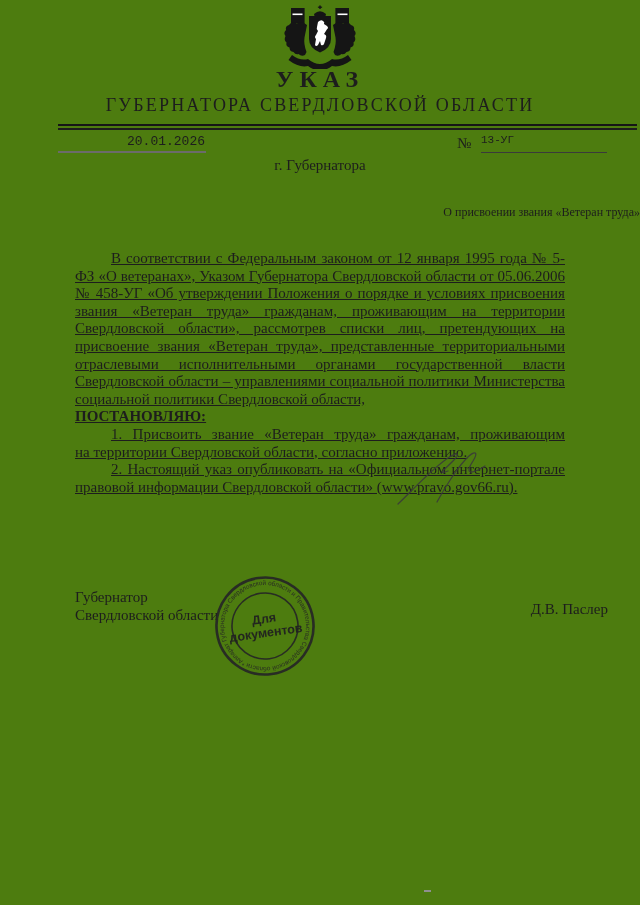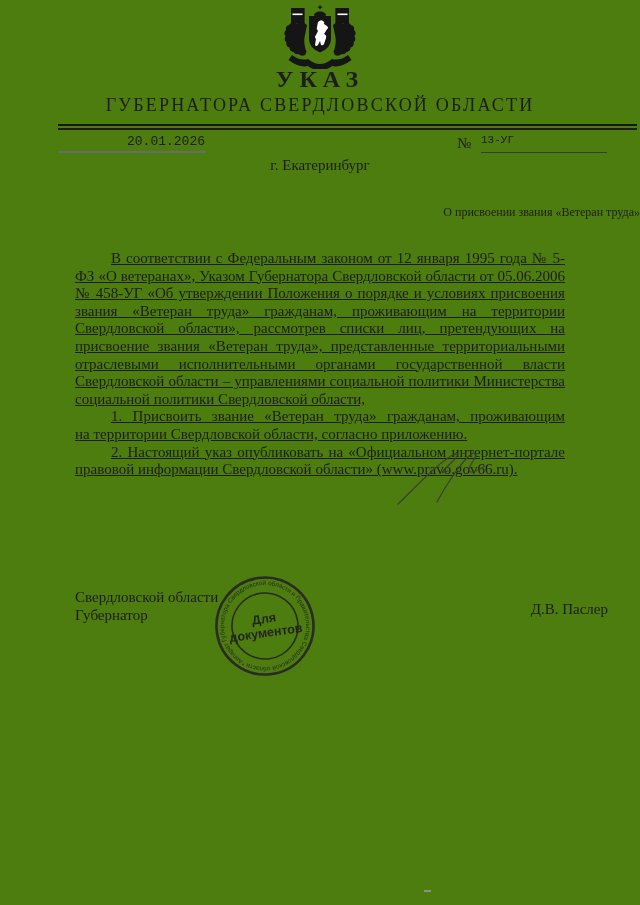--- a/index.html
+++ b/index.html
@@ -74,40 +74,41 @@
 
   <div class="double-rule"></div>
 
   <div class="date-text">20.01.2026</div>
   <div class="date-underline"></div>
 
   <div class="num-sign">№</div>
   <div class="num-text">13-УГ</div>
   <div class="num-underline"></div>
 
-  <div class="place">г. Екатеринбург</div>
+  <div class="place">г. Губернатора</div>
 
   <div class="doc-title">О присвоении звания «Ветеран труда»</div>
 
   <div class="body-text">
       <p class="para indent">В соответствии с Федеральным законом от 12&nbsp;января 1995&nbsp;года №&nbsp;5-ФЗ «О&nbsp;ветеранах», Указом Губернатора Свердловской области от&nbsp;05.06.2006 №&nbsp;458-УГ «Об утверждении Положения о порядке и условиях присвоения звания «Ветеран труда» гражданам, проживающим на территории Свердловской области», рассмотрев списки лиц, претендующих на присвоение звания «Ветеран труда», представленные территориальными отраслевыми исполнительными органами государственной власти Свердловской области – управлениями социальной политики Министерства социальной политики Свердловской области,</p>
+      <p class="para bold">ПОСТАНОВЛЯЮ:</p>
       <p class="para indent">1.&nbsp;Присвоить звание «Ветеран труда» гражданам, проживающим на&nbsp;территории Свердловской области, согласно приложению.</p>
       <p class="para indent">2.&nbsp;Настоящий указ опубликовать на «Официальном интернет-портале правовой информации Свердловской области» (www.pravo.gov66.ru).</p>
     </div>
 
   <svg class="sig-squiggle" width="110" height="65" viewBox="0 0 110 65" aria-hidden="true">
     <g fill="none" stroke="#3a3a3a" stroke-width="1.3" stroke-linecap="round" opacity="0.9">
       <path d="M13,59 C25,48 48,22 66,11 C73,7 75,9 68,16 C58,26 52,30 63,26"></path>
       <path d="M52,57 C60,42 74,20 84,11 C91,5 93,8 88,16 C80,28 84,31 100,21"></path>
     </g>
   </svg>
 
   <div class="sig-post">
+    <div>Губернатор</div>
     <div>Свердловской области</div>
-    <div>Губернатор</div>
   </div>
   <div class="sig-name">Д.В.&nbsp;Паслер</div>
 
   <svg class="stamp" width="122" height="122" viewBox="0 0 122 122" aria-hidden="true">
     <g stroke="#262626" fill="none" opacity="0.93">
       <circle cx="61" cy="61" r="48.5" stroke-width="2.6"></circle>
       <circle cx="61" cy="61" r="33" stroke-width="1.6"></circle>
     </g>
     <path id="stamp-ring-path" fill="none" d="M34.6,92.4 A41,41 0 1,1 87.4,29.6 A41,41 0 1,1 34.6,92.4"></path>
     <text font-family="Liberation Sans, sans-serif" font-size="6.3" fill="#262626" opacity="0.93">

